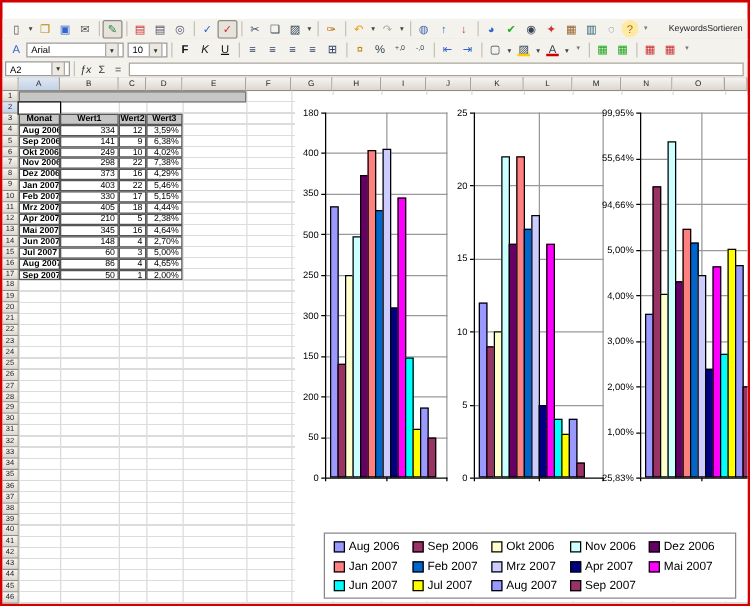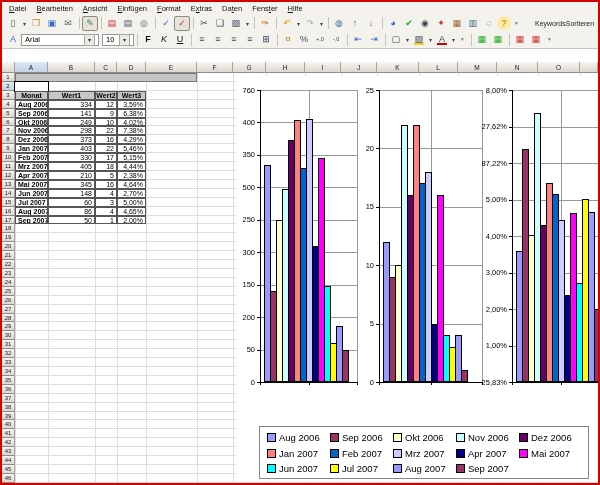--- a/index.html
+++ b/index.html
@@ -37,31 +37,20 @@
   .legend-entry{display:flex;align-items:center;width:63px;height:15.5px;flex:0 0 auto;}
   .legend-entry .sw{width:9px;height:9px;border:1px solid #000;box-sizing:border-box;margin-right:3px;flex:0 0 auto;}
   .legend-entry .lb{font-size:9.5px;color:#000;white-space:nowrap;}
   .axis-label{position:absolute;font-size:7.5px;color:#000;text-align:right;width:36px;line-height:9px;}
   .abs{position:absolute;}
 </style>
 </head>
 <body>
 
 <div id="screen">
-  <div class="hbar" id="menubar">
-      <div class="menu-item"><u>D</u>atei</div>
-      <div class="menu-item"><u>B</u>earbeiten</div>
-      <div class="menu-item"><u>A</u>nsicht</div>
-      <div class="menu-item"><u>E</u>infügen</div>
-      <div class="menu-item"><u>F</u>ormat</div>
-      <div class="menu-item">E<u>x</u>tras</div>
-      <div class="menu-item">Da<u>t</u>en</div>
-      <div class="menu-item">Fens<u>t</u>er</div>
-      <div class="menu-item"><u>H</u>ilfe</div>
-    </div>
   <div class="hbar" id="tb1">
       <div class="tbtn">
         <span style="color: rgb(85, 85, 85);">▯</span>
       </div>
       <div class="ddb">▾</div>
       <div class="tbtn">
         <span style="color: rgb(184, 134, 11);">❐</span>
       </div>
       <div class="tbtn">
         <span style="color: rgb(51, 102, 204);">▣</span>
@@ -241,20 +230,31 @@
       <div class="tbtn">
         <span style="color: rgb(204, 51, 51);">▦</span>
       </div>
       <div class="tbtn">
         <span style="color: rgb(204, 51, 51);">▦</span>
       </div>
       <div class="tbtn tiny">
         <span style="color: rgb(119, 119, 119);">▾</span>
       </div>
     </div>
+  <div class="hbar" id="fbar">
+    <div class="combo" id="namebox">
+      <span>A2</span>
+      <span class="cdd">▾</span>
+    </div>
+    <div class="sep"></div>
+    <div class="fb-btn">ƒx</div>
+    <div class="fb-btn" style="font-style:normal;">Σ</div>
+    <div class="fb-btn" style="font-style:normal;">=</div>
+    <div id="formula-input"></div>
+  </div>
   <div id="sheet" class="abs" style="left:0;top:60px;right:0;bottom:0;">
       <div class="chdr" style="left: 0px; top: 0px; width: 13px; height: 11px;"></div>
       <div class="chdr sel" style="left: 13px; top: 0px; width: 33px; height: 11px; line-height: 11px;">A</div>
       <div class="chdr" style="left: 46px; top: 0px; width: 47px; height: 11px; line-height: 11px;">B</div>
       <div class="chdr" style="left: 93px; top: 0px; width: 22px; height: 11px; line-height: 11px;">C</div>
       <div class="chdr" style="left: 115px; top: 0px; width: 29px; height: 11px; line-height: 11px;">D</div>
       <div class="chdr" style="left: 144px; top: 0px; width: 51px; height: 11px; line-height: 11px;">E</div>
       <div class="chdr" style="left: 195px; top: 0px; width: 36px; height: 11px; line-height: 11px;">F</div>
       <div class="chdr" style="left: 231px; top: 0px; width: 33px; height: 11px; line-height: 11px;">G</div>
       <div class="chdr" style="left: 264px; top: 0px; width: 39px; height: 11px; line-height: 11px;">H</div>
@@ -416,21 +416,21 @@
         <div class="abs" style="left: 255px; top: 185.333px; width: 3px; height: 1px; background: rgb(0, 0, 0);"></div>
         <div class="axis-label" style="left: 217px; top: 180.833px;">500</div>
         <div class="abs" style="left: 258px; top: 152.889px; width: 98px; height: 1px; background: rgb(153, 153, 153);"></div>
         <div class="abs" style="left: 255px; top: 152.889px; width: 3px; height: 1px; background: rgb(0, 0, 0);"></div>
         <div class="axis-label" style="left: 217px; top: 148.389px;">350</div>
         <div class="abs" style="left: 258px; top: 120.444px; width: 98px; height: 1px; background: rgb(153, 153, 153);"></div>
         <div class="abs" style="left: 255px; top: 120.444px; width: 3px; height: 1px; background: rgb(0, 0, 0);"></div>
         <div class="axis-label" style="left: 217px; top: 115.944px;">400</div>
         <div class="abs" style="left: 258px; top: 88px; width: 98px; height: 1px; background: rgb(153, 153, 153);"></div>
         <div class="abs" style="left: 255px; top: 88px; width: 3px; height: 1px; background: rgb(0, 0, 0);"></div>
-        <div class="axis-label" style="left: 217px; top: 83.5px;">760</div>
+        <div class="axis-label" style="left: 217px; top: 83.5px;">180</div>
         <div class="abs" style="left: 307px; top: 88px; width: 1px; height: 292px; background: rgb(153, 153, 153);"></div>
         <div class="abs" style="left: 355px; top: 88px; width: 1px; height: 292px; background: rgb(153, 153, 153);"></div>
         <div class="abs" style="left: 262px; top: 163px; width: 7px; height: 217px; background: rgb(153, 153, 255); border: 1px solid rgb(0, 0, 0); box-sizing: border-box;"></div>
         <div class="abs" style="left: 268px; top: 289px; width: 7px; height: 91px; background: rgb(153, 51, 102); border: 1px solid rgb(0, 0, 0); box-sizing: border-box;"></div>
         <div class="abs" style="left: 274px; top: 218px; width: 7px; height: 162px; background: rgb(255, 255, 204); border: 1px solid rgb(0, 0, 0); box-sizing: border-box;"></div>
         <div class="abs" style="left: 280px; top: 187px; width: 7px; height: 193px; background: rgb(204, 255, 255); border: 1px solid rgb(0, 0, 0); box-sizing: border-box;"></div>
         <div class="abs" style="left: 286px; top: 138px; width: 7px; height: 242px; background: rgb(102, 0, 102); border: 1px solid rgb(0, 0, 0); box-sizing: border-box;"></div>
         <div class="abs" style="left: 292px; top: 118px; width: 7px; height: 262px; background: rgb(255, 128, 128); border: 1px solid rgb(0, 0, 0); box-sizing: border-box;"></div>
         <div class="abs" style="left: 298px; top: 166px; width: 7px; height: 214px; background: rgb(0, 102, 204); border: 1px solid rgb(0, 0, 0); box-sizing: border-box;"></div>
         <div class="abs" style="left: 304px; top: 117px; width: 7px; height: 263px; background: rgb(204, 204, 255); border: 1px solid rgb(0, 0, 0); box-sizing: border-box;"></div>
@@ -499,27 +499,27 @@
         <div class="abs" style="left: 507px; top: 270.5px; width: 3px; height: 1px; background: rgb(0, 0, 0);"></div>
         <div class="axis-label" style="left: 469px; top: 266px;">3,00%</div>
         <div class="abs" style="left: 510px; top: 234px; width: 97px; height: 1px; background: rgb(153, 153, 153);"></div>
         <div class="abs" style="left: 507px; top: 234px; width: 3px; height: 1px; background: rgb(0, 0, 0);"></div>
         <div class="axis-label" style="left: 469px; top: 229.5px;">4,00%</div>
         <div class="abs" style="left: 510px; top: 197.5px; width: 97px; height: 1px; background: rgb(153, 153, 153);"></div>
         <div class="abs" style="left: 507px; top: 197.5px; width: 3px; height: 1px; background: rgb(0, 0, 0);"></div>
         <div class="axis-label" style="left: 469px; top: 193px;">5,00%</div>
         <div class="abs" style="left: 510px; top: 161px; width: 97px; height: 1px; background: rgb(153, 153, 153);"></div>
         <div class="abs" style="left: 507px; top: 161px; width: 3px; height: 1px; background: rgb(0, 0, 0);"></div>
-        <div class="axis-label" style="left: 469px; top: 156.5px;">87,22%</div>
+        <div class="axis-label" style="left: 469px; top: 156.5px;">94,66%</div>
         <div class="abs" style="left: 510px; top: 124.5px; width: 97px; height: 1px; background: rgb(153, 153, 153);"></div>
         <div class="abs" style="left: 507px; top: 124.5px; width: 3px; height: 1px; background: rgb(0, 0, 0);"></div>
-        <div class="axis-label" style="left: 469px; top: 120px;">27,62%</div>
+        <div class="axis-label" style="left: 469px; top: 120px;">55,64%</div>
         <div class="abs" style="left: 510px; top: 88px; width: 97px; height: 1px; background: rgb(153, 153, 153);"></div>
         <div class="abs" style="left: 507px; top: 88px; width: 3px; height: 1px; background: rgb(0, 0, 0);"></div>
-        <div class="axis-label" style="left: 469px; top: 83.5px;">8,00%</div>
+        <div class="axis-label" style="left: 469px; top: 83.5px;">99,95%</div>
         <div class="abs" style="left: 558.5px; top: 88px; width: 1px; height: 292px; background: rgb(153, 153, 153);"></div>
         <div class="abs" style="left: 514px; top: 249px; width: 7px; height: 131px; background: rgb(153, 153, 255); border: 1px solid rgb(0, 0, 0); box-sizing: border-box;"></div>
         <div class="abs" style="left: 520px; top: 147px; width: 7px; height: 233px; background: rgb(153, 51, 102); border: 1px solid rgb(0, 0, 0); box-sizing: border-box;"></div>
         <div class="abs" style="left: 526px; top: 233px; width: 7px; height: 147px; background: rgb(255, 255, 204); border: 1px solid rgb(0, 0, 0); box-sizing: border-box;"></div>
         <div class="abs" style="left: 532px; top: 111px; width: 7px; height: 269px; background: rgb(204, 255, 255); border: 1px solid rgb(0, 0, 0); box-sizing: border-box;"></div>
         <div class="abs" style="left: 538px; top: 223px; width: 7px; height: 157px; background: rgb(102, 0, 102); border: 1px solid rgb(0, 0, 0); box-sizing: border-box;"></div>
         <div class="abs" style="left: 544px; top: 181px; width: 7px; height: 199px; background: rgb(255, 128, 128); border: 1px solid rgb(0, 0, 0); box-sizing: border-box;"></div>
         <div class="abs" style="left: 550px; top: 192px; width: 7px; height: 188px; background: rgb(0, 102, 204); border: 1px solid rgb(0, 0, 0); box-sizing: border-box;"></div>
         <div class="abs" style="left: 556px; top: 218px; width: 7px; height: 162px; background: rgb(204, 204, 255); border: 1px solid rgb(0, 0, 0); box-sizing: border-box;"></div>
         <div class="abs" style="left: 562px; top: 293px; width: 7px; height: 87px; background: rgb(0, 0, 128); border: 1px solid rgb(0, 0, 0); box-sizing: border-box;"></div>

